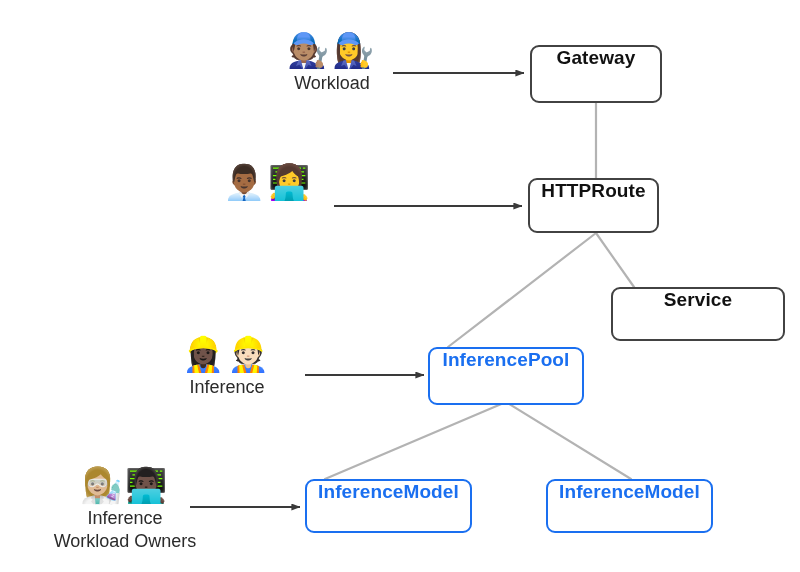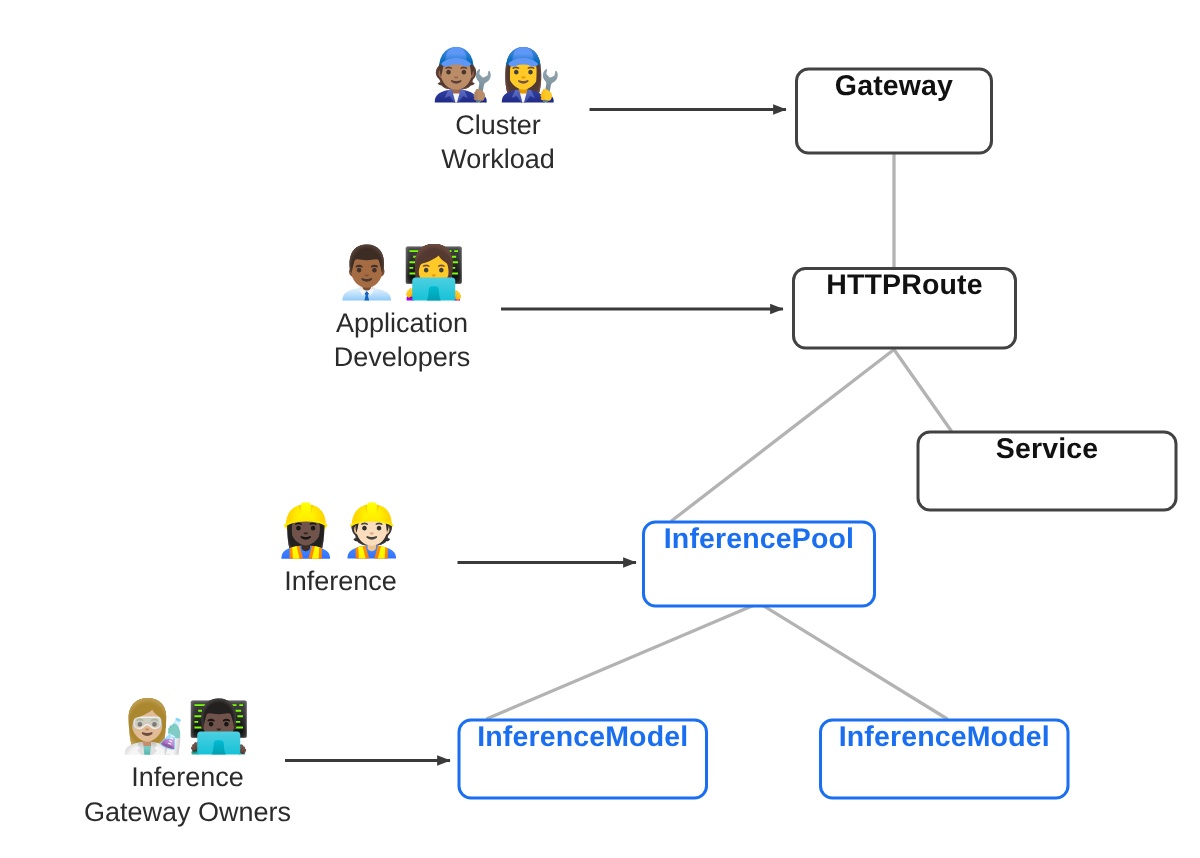--- a/index.html
+++ b/index.html
@@ -94,59 +94,54 @@
         <line x1="334" y1="206" x2="522" y2="206" marker-end="url(#arrowhead)"></line>
         <line x1="305" y1="375" x2="424" y2="375" marker-end="url(#arrowhead)"></line>
         <line x1="190" y1="507" x2="300" y2="507" marker-end="url(#arrowhead)"></line>
       </g>
   </svg>
 
   <div id="node-layer">
       <div class="node node-k8s" style="left: 530px; top: 45px; width: 132px; height: 58px;">
         <span>Gateway</span>
       </div>
-      <div class="node node-k8s" style="left: 528px; top: 178px; width: 150px; height: 55px;">
+      <div class="node node-k8s" style="left: 528px; top: 178px; width: 131px; height: 55px;">
         <span>HTTPRoute</span>
       </div>
       <div class="node node-k8s" style="left: 611px; top: 287px; width: 174px; height: 54px;">
         <span>Service</span>
       </div>
       <div class="node node-gie" style="left: 428px; top: 347px; width: 156px; height: 58px;">
         <span>InferencePool</span>
       </div>
       <div class="node node-gie" style="left: 305px; top: 479px; width: 167px; height: 54px;">
         <span>InferenceModel</span>
       </div>
       <div class="node node-gie" style="left: 546px; top: 479px; width: 167px; height: 54px;">
         <span>InferenceModel</span>
       </div>
     </div>
   <div id="persona-layer">
       <div class="persona" style="left: 217px; top: 30px;">
         <div class="persona-emoji">🧑🏽‍🔧👩‍🔧</div>
         <div class="persona-label">
-          <span>Cluster</span>
           <span>Workload</span>
         </div>
       </div>
       <div class="persona" style="left: 153px; top: 162px;">
         <div class="persona-emoji">👨🏾‍💼👩‍💻</div>
-        <div class="persona-label">
-          <span>Application</span>
-          <span>Developers</span>
-        </div>
       </div>
       <div class="persona" style="left: 112px; top: 334px;">
         <div class="persona-emoji">👷🏿‍♀️👷🏻</div>
         <div class="persona-label">
           <span>Inference</span>
         </div>
       </div>
       <div class="persona" style="left: 10px; top: 465px;">
         <div class="persona-emoji">👩🏼‍🔬👨🏿‍💻</div>
         <div class="persona-label">
           <span>Inference</span>
-          <span>Gateway Owners</span>
+          <span>Workload Owners</span>
         </div>
       </div>
     </div>
 
 </div>
 
 </body></html>

